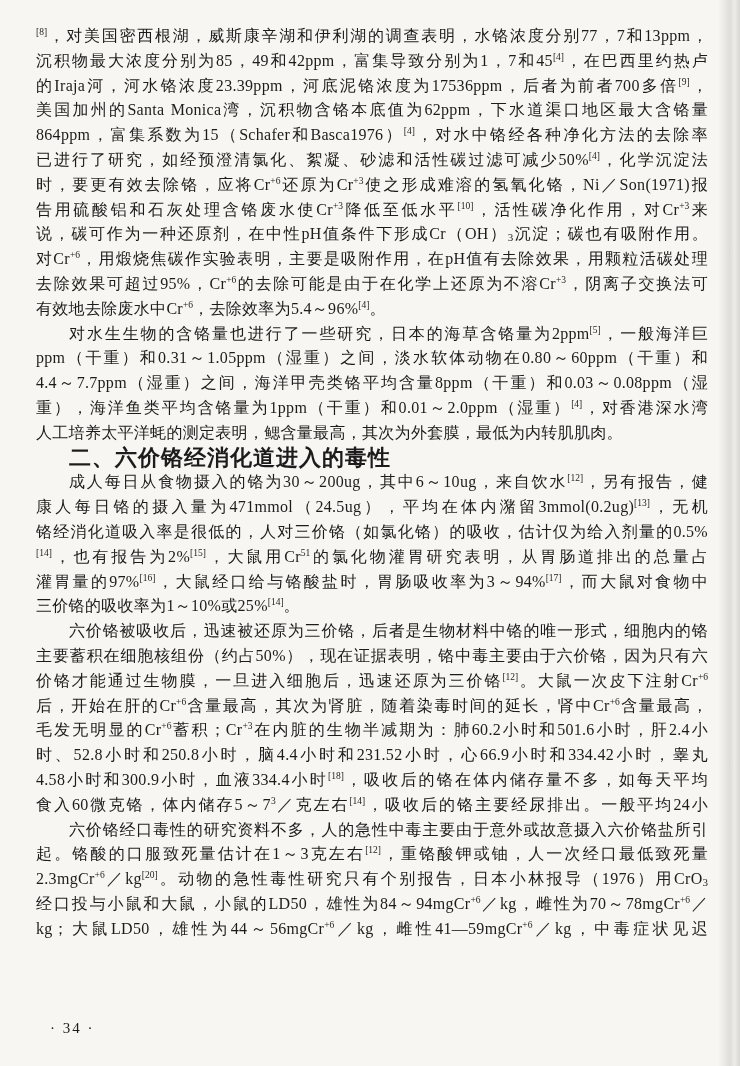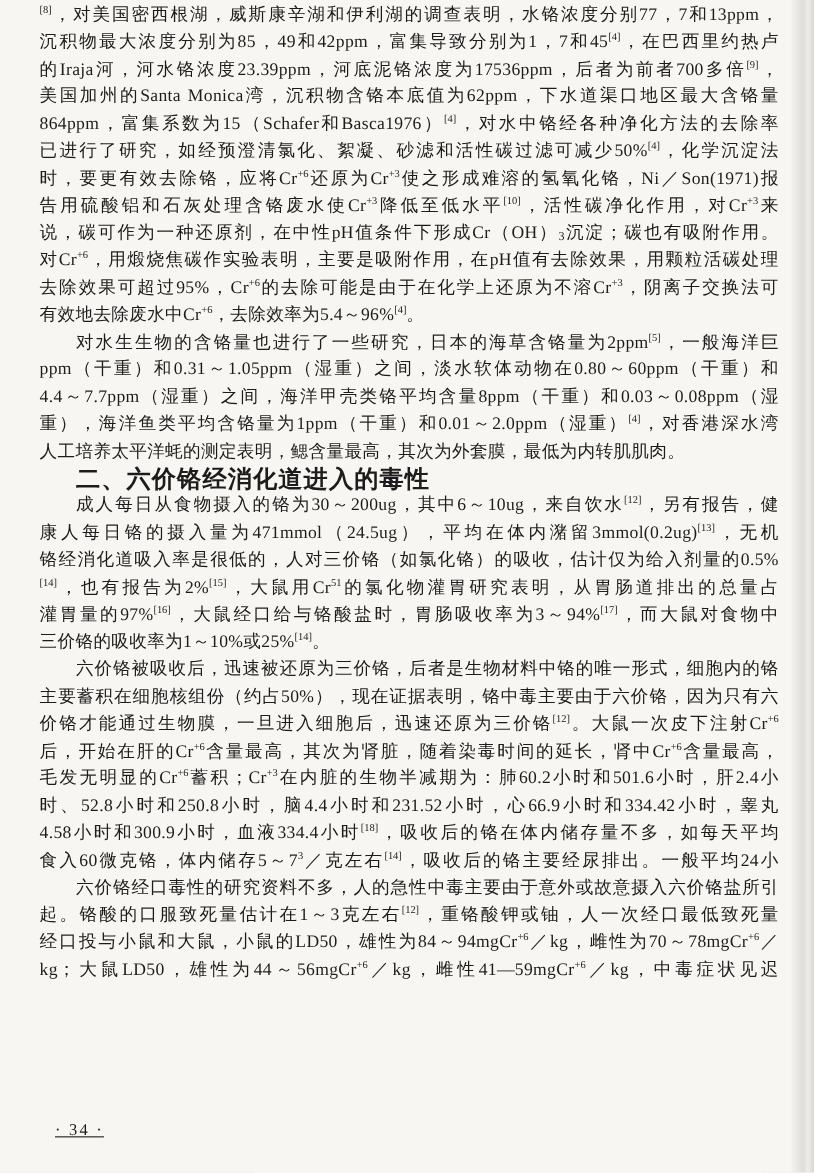--- a/index.html
+++ b/index.html
@@ -24,21 +24,21 @@
     position:absolute;top:0;right:0;width:22px;height:100%;
     background:linear-gradient(to right,
       rgba(0,0,0,0) 0%,
       rgba(0,0,0,0.10) 55%,
       rgba(0,0,0,0.04) 75%,
       rgba(0,0,0,0.13) 100%);
     pointer-events:none;
   }
   .content{
     position:absolute;
-    left:36px;top:2px;
+    left:36px;top:24px;
     width:672px;
     color:var(--ink);
   }
   .line{
     font-size:16px;
     line-height:24.8px;
     height:24.8px;
     letter-spacing:0.3px;
     text-align:justify;
     white-space:normal;
@@ -62,21 +62,20 @@
     letter-spacing:0;
     vertical-align:-2px;
     line-height:0;
   }
   .page-number{
     position:absolute;
     left:50px;top:1020px;
     font-size:15px;
     letter-spacing:2px;
     color:var(--ink);
-    text-decoration:underline;
   }
 </style>
 </head>
 <body>
 
 <div class="page">
   <div class="content">
       <div class="line j"><sup>[8]</sup><span>，对美国密西根湖，威斯康辛湖和伊利湖的调查表明，水铬浓度分别77，7和13ppm，</span></div>
       <div class="line j"><span>沉积物最大浓度分别为85，49和42ppm，富集导致分别为1，7和45</span><sup>[4]</sup><span>，在巴西里约热卢</span></div>
       <div class="line j"><span>的Iraja河，河水铬浓度23.39ppm，河底泥铬浓度为17536ppm，后者为前者700多倍</span><sup>[9]</sup><span>，</span></div>
@@ -104,18 +103,19 @@
       <div class="line indent j"><span>六价铬被吸收后，迅速被还原为三价铬，后者是生物材料中铬的唯一形式，细胞内的铬</span></div>
       <div class="line j"><span>主要蓄积在细胞核组份（约占50%），现在证据表明，铬中毒主要由于六价铬，因为只有六</span></div>
       <div class="line j"><span>价铬才能通过生物膜，一旦进入细胞后，迅速还原为三价铬</span><sup>[12]</sup><span>。大鼠一次皮下注射Cr</span><sup>+6</sup></div>
       <div class="line j"><span>后，开始在肝的Cr</span><sup>+6</sup><span>含量最高，其次为肾脏，随着染毒时间的延长，肾中Cr</span><sup>+6</sup><span>含量最高，</span></div>
       <div class="line j"><span>毛发无明显的Cr</span><sup>+6</sup><span>蓄积；Cr</span><sup>+3</sup><span>在内脏的生物半减期为：肺60.2小时和501.6小时，肝2.4小</span></div>
       <div class="line j"><span>时、52.8小时和250.8小时，脑4.4小时和231.52小时，心66.9小时和334.42小时，睾丸</span></div>
       <div class="line j"><span>4.58小时和300.9小时，血液334.4小时</span><sup>[18]</sup><span>，吸收后的铬在体内储存量不多，如每天平均</span></div>
       <div class="line j"><span>食入60微克铬，体内储存5～7</span><sup>3</sup><span>／克左右</span><sup>[14]</sup><span>，吸收后的铬主要经尿排出。一般平均24小</span></div>
       <div class="line indent j"><span>六价铬经口毒性的研究资料不多，人的急性中毒主要由于意外或故意摄入六价铬盐所引</span></div>
       <div class="line j"><span>起。铬酸的口服致死量估计在1～3克左右</span><sup>[12]</sup><span>，重铬酸钾或铀，人一次经口最低致死量</span></div>
+      <div class="line j"><span>2.3mgCr</span><sup>+6</sup><span>／kg</span><sup>[20]</sup><span>。动物的急性毒性研究只有个别报告，日本小林报导（1976）用CrO</span><sub>3</sub></div>
       <div class="line j"><span>经口投与小鼠和大鼠，小鼠的LD50，雄性为84～94mgCr</span><sup>+6</sup><span>／kg，雌性为70～78mgCr</span><sup>+6</sup><span>／</span></div>
       <div class="line j"><span>kg；大鼠LD50，雄性为44～56mgCr</span><sup>+6</sup><span>／kg，雌性41—59mgCr</span><sup>+6</sup><span>／kg，中毒症状见迟</span></div>
     </div>
   <div class="page-number">· 34 ·</div>
   <div class="scan-edge"></div>
 </div>
 
 </body></html>

